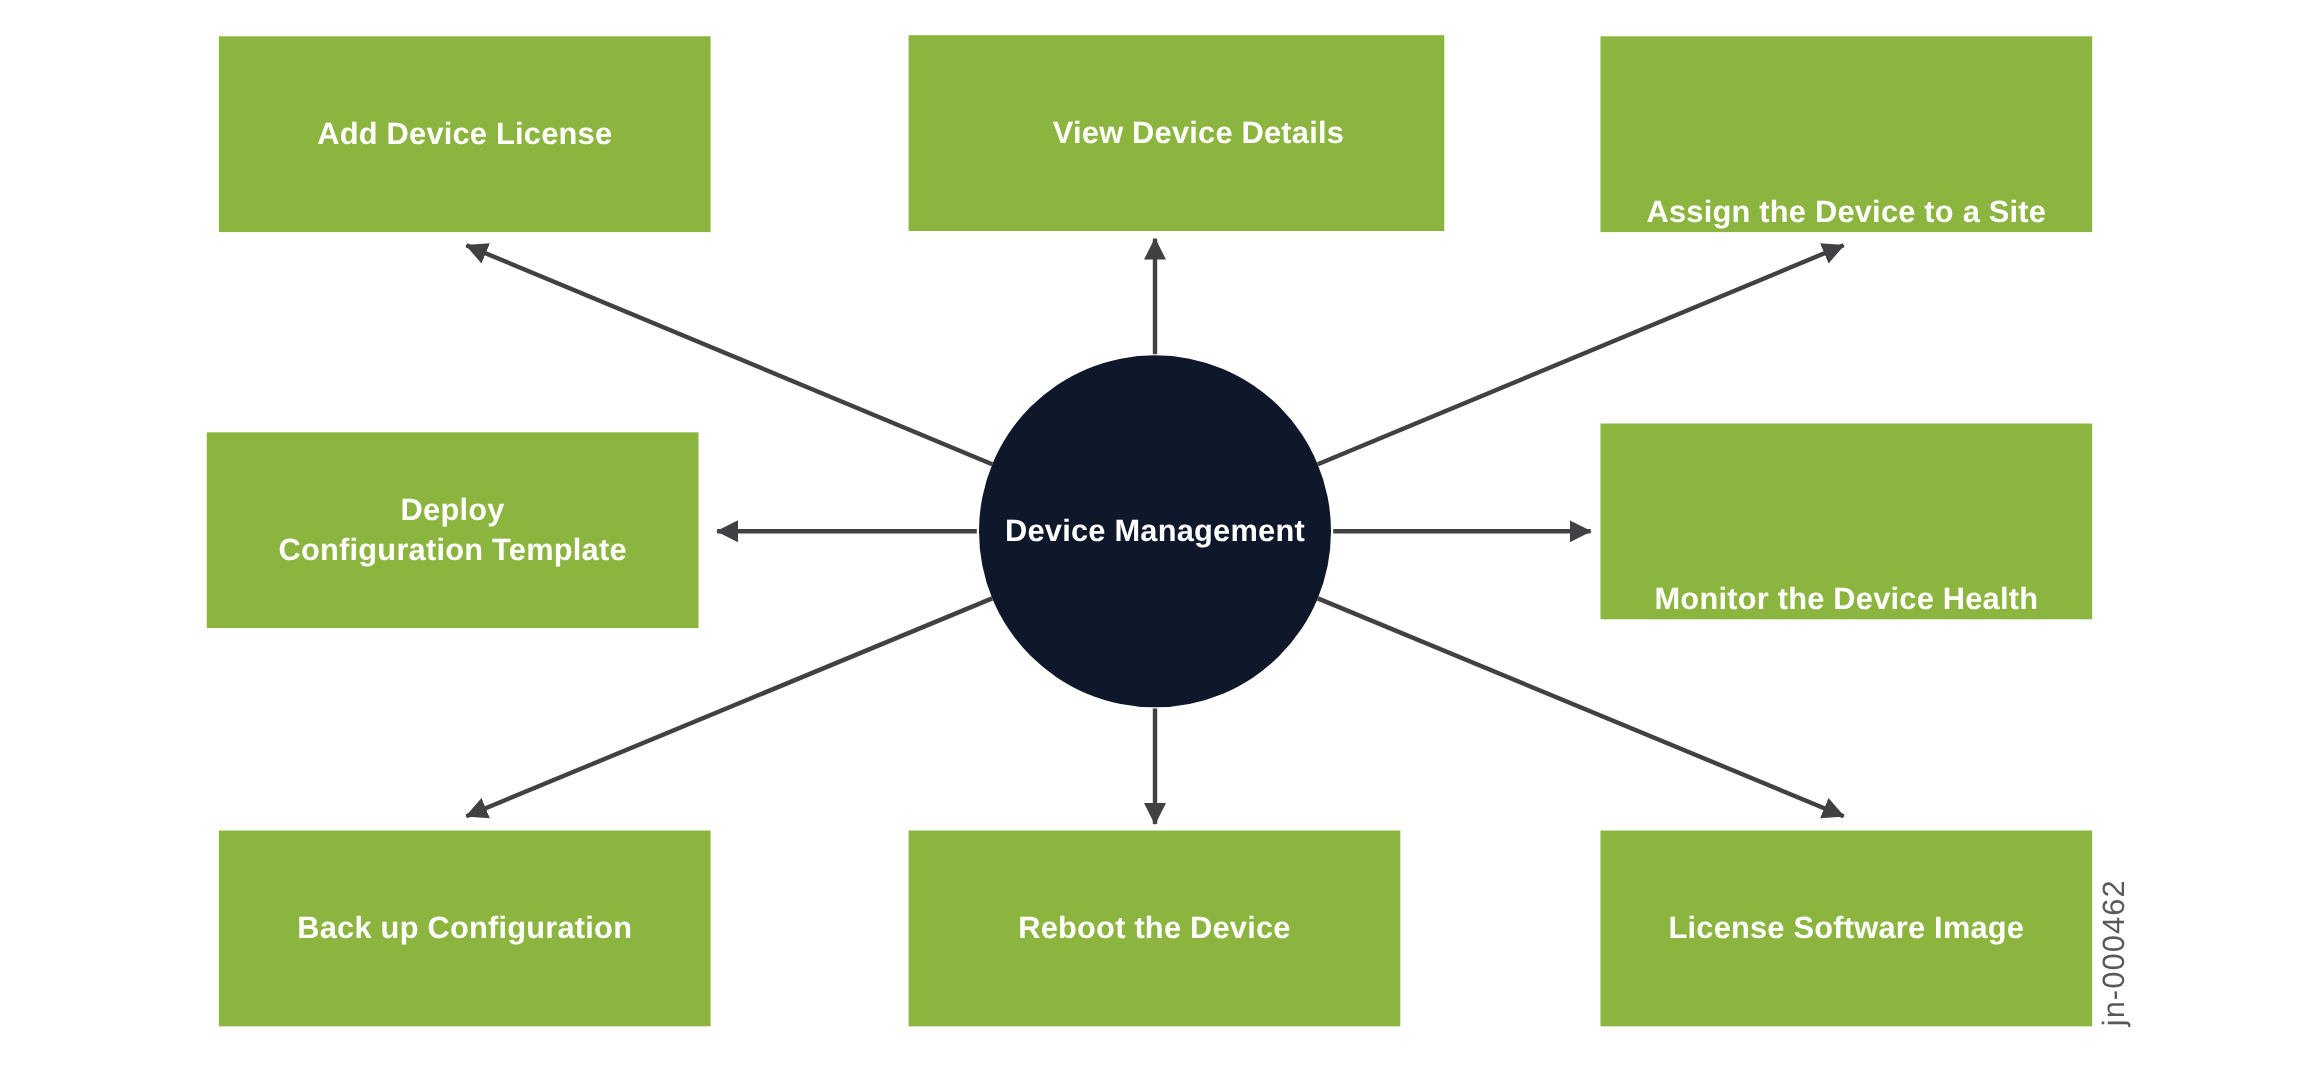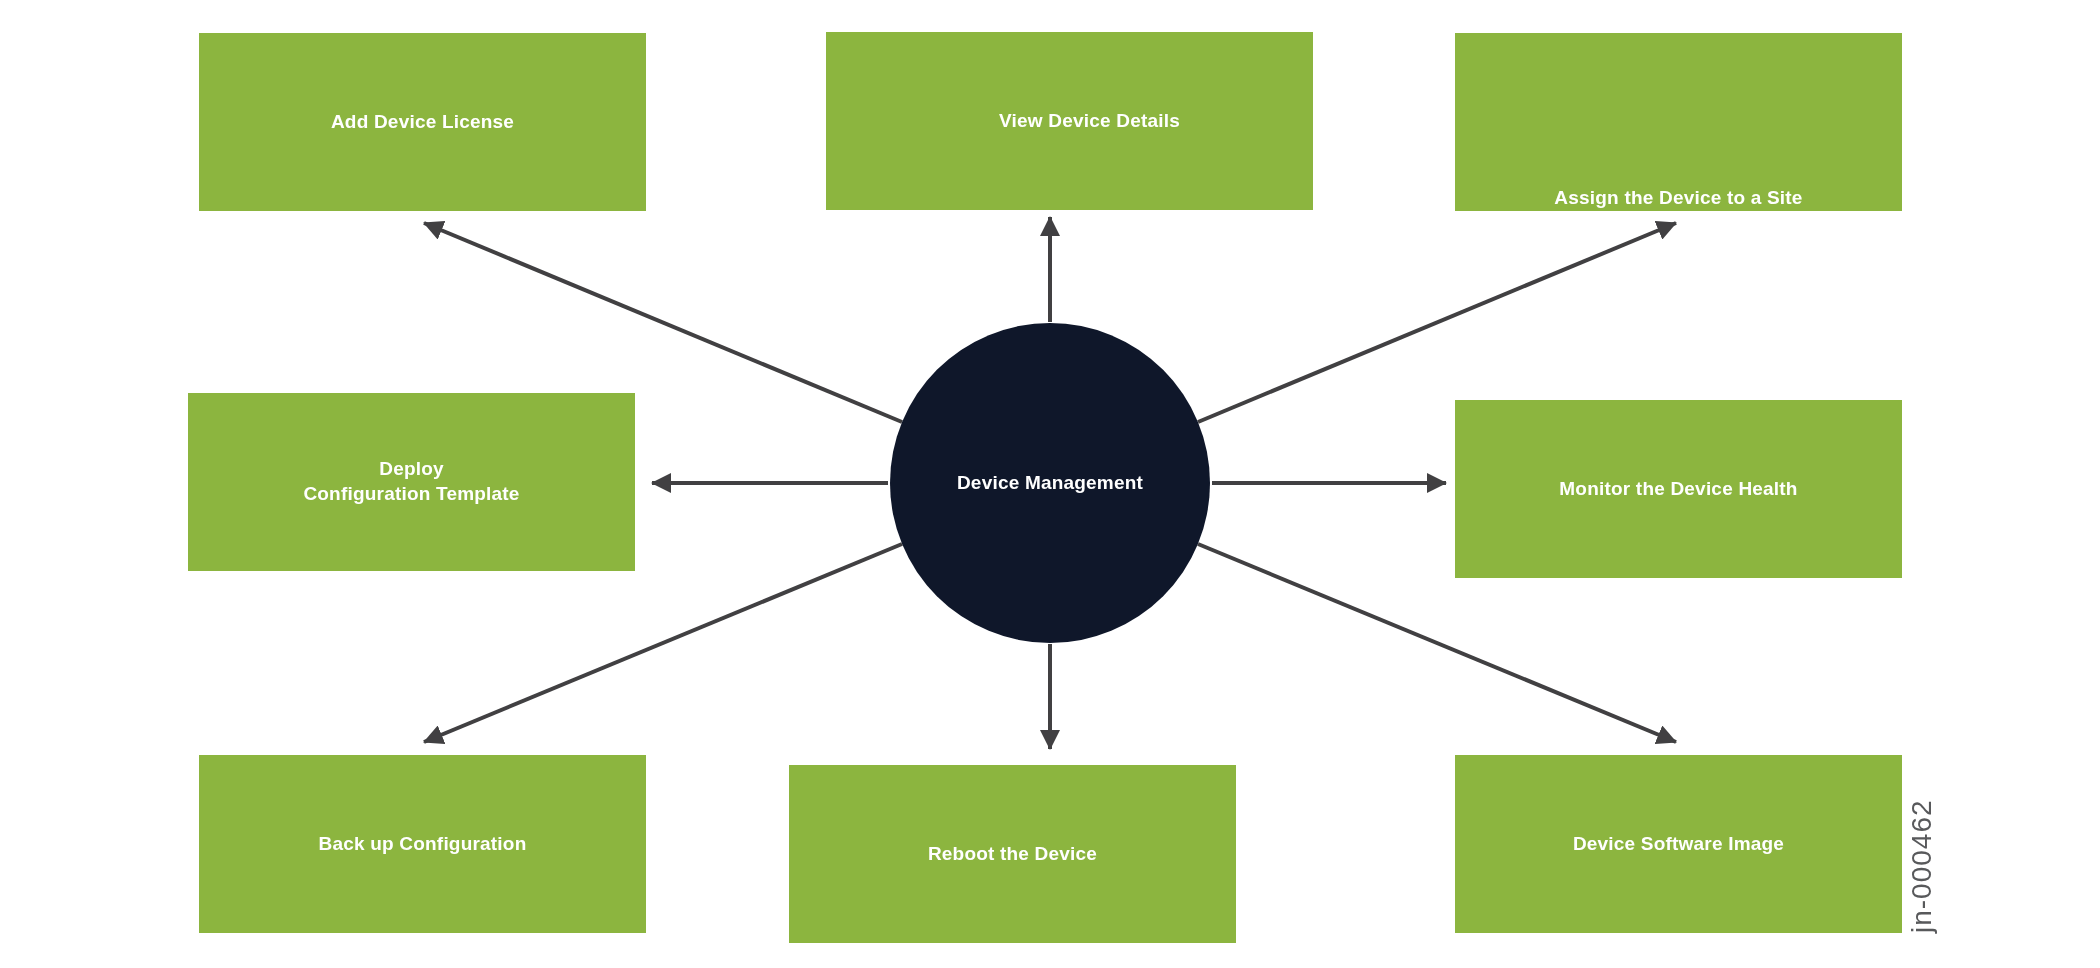--- a/index.html
+++ b/index.html
@@ -23,21 +23,21 @@
     height: 178px;
     background: #8CB53F;
     display: flex;
     align-items: center;
     justify-content: center;
     z-index: 2;
     text-align: center;
   }
   .task-label {
     color: #ffffff;
-    font-size: 19px;
+    font-size: 28px;
     font-weight: 700;
     line-height: 1.3;
     white-space: pre-line;
     letter-spacing: 0.2px;
   }
   .circle {
     position: absolute;
     left: 890px;
     top: 323px;
     width: 320px;
@@ -101,31 +101,31 @@
 
   <div class="task" style="left:1455px; top:33px;align-items:flex-end;">
     <span class="task-label">Assign the Device to a Site</span>
   </div>
 
   <div class="task" style="left:188px; top:393px;">
     <span class="task-label">Deploy
 Configuration Template</span>
   </div>
 
-  <div class="task" style="left:1455px; top:400px;">
+  <div class="task" style="left:1455px; top:385px;align-items:flex-end;">
     <span class="task-label">Monitor the Device Health</span>
   </div>
 
   <div class="task" style="left:199px; top:755px;">
     <span class="task-label">Back up Configuration</span>
   </div>
 
-  <div class="task" style="left:789px; top:755px;margin-top:10px;">
+  <div class="task" style="left:826px; top:755px;">
     <span class="task-label">Reboot the Device</span>
   </div>
 
   <div class="task" style="left:1455px; top:755px;">
-    <span class="task-label">Device Software Image</span>
+    <span class="task-label">License Software Image</span>
   </div>
 
   <div class="figure-id">jn-000462</div>
 
 </div>
 
 </body></html>

